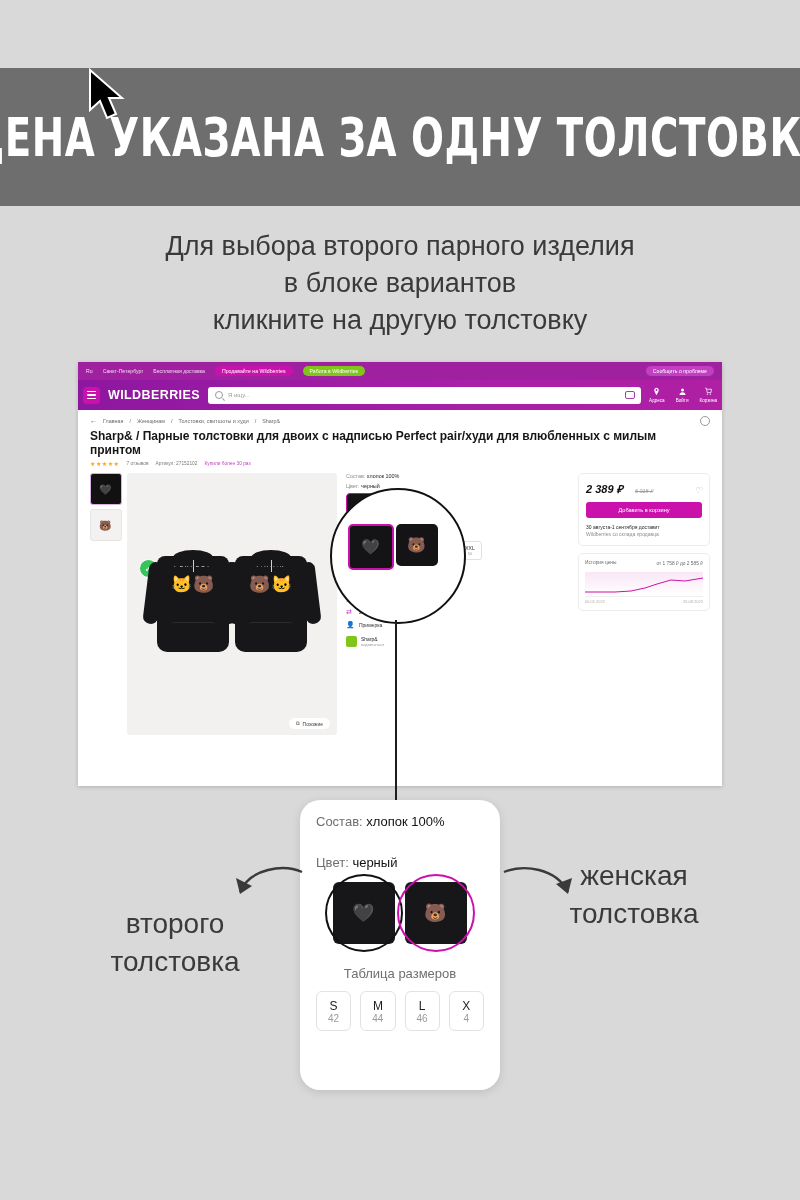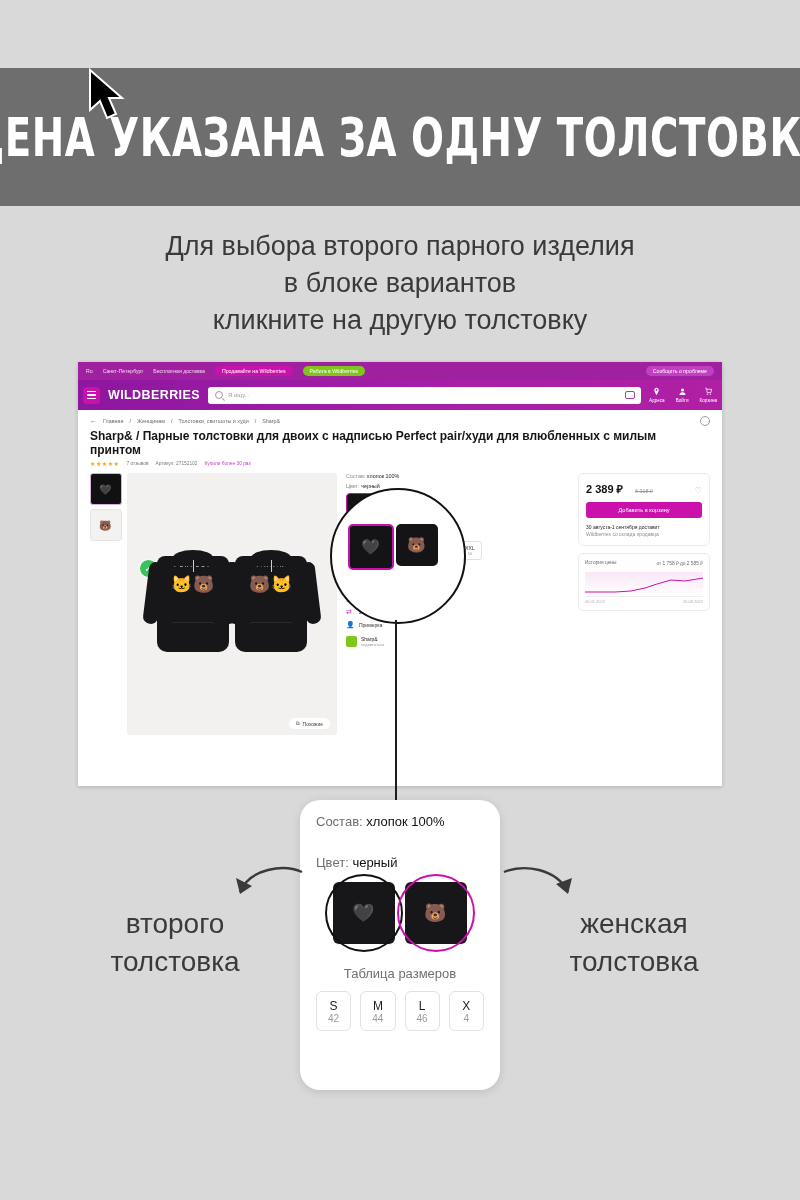--- a/index.html
+++ b/index.html
@@ -155,21 +155,21 @@
   .feature-lines .f{display:flex;gap:5px;align-items:center;}
   .feature-lines .fi{width:8px;height:8px;color:#c13fc1;font-size:7px;line-height:8px;}
   .brand-card{
     margin-top:7px;display:flex;gap:4px;align-items:center;font-size:5px;color:#2a2a2a;
   }
   .brand-logo{width:11px;height:11px;background:#7ec61a;border-radius:2px;}
   .buy-col{width:132px;margin-left:auto;}
   .buy-card{
     border:1px solid #ececec;border-radius:5px;padding:7px;background:#fff;
   }
-  .price-row{display:flex;align-items:baseline;gap:12px;}
+  .price-row{display:flex;align-items:baseline;gap:12px;font-style:italic;}
   .price{font-size:11px;font-weight:bold;color:#111;}
   .price-old{font-size:5.4px;color:#9b9b9b;text-decoration:line-through;}
   .heart{margin-left:auto;font-size:8px;color:#b5b5b5;}
   .cart-btn{
     margin-top:6px;height:16px;border-radius:3px;background:#cb11ab;color:#fff;
     display:flex;align-items:center;justify-content:center;font-size:5.6px;
   }
   .deliv{margin-top:6px;font-size:5px;color:#1d1d1d;line-height:7px;}
   .deliv .muted{color:#8d8d8d;}
   .hist-card{
@@ -228,21 +228,21 @@
     display:flex;flex-direction:column;align-items:center;justify-content:center;
     font-size:12px;color:#1d1d1d;
   }
   .callout .sz small{font-size:10px;color:#9a9a9a;}
   
   .lbl-left{
     position:absolute;left:60px;top:905px;width:230px;text-align:center;
     font-size:28px;line-height:38px;color:#3a3a3a;
   }
   .lbl-right{
-    position:absolute;right:46px;top:905px;width:240px;text-align:center;
+    position:absolute;right:46px;top:857px;width:240px;text-align:center;
     font-size:28px;line-height:38px;color:#3a3a3a;
   }
   .arrow-left{position:absolute;left:232px;top:866px;}
   .arrow-right{position:absolute;left:500px;top:866px;}
 </style>
 </head>
 <body>
 
 <div class="banner">
   <div class="banner-text">ЦЕНА УКАЗАНА ЗА ОДНУ ТОЛСТОВКУ</div>

